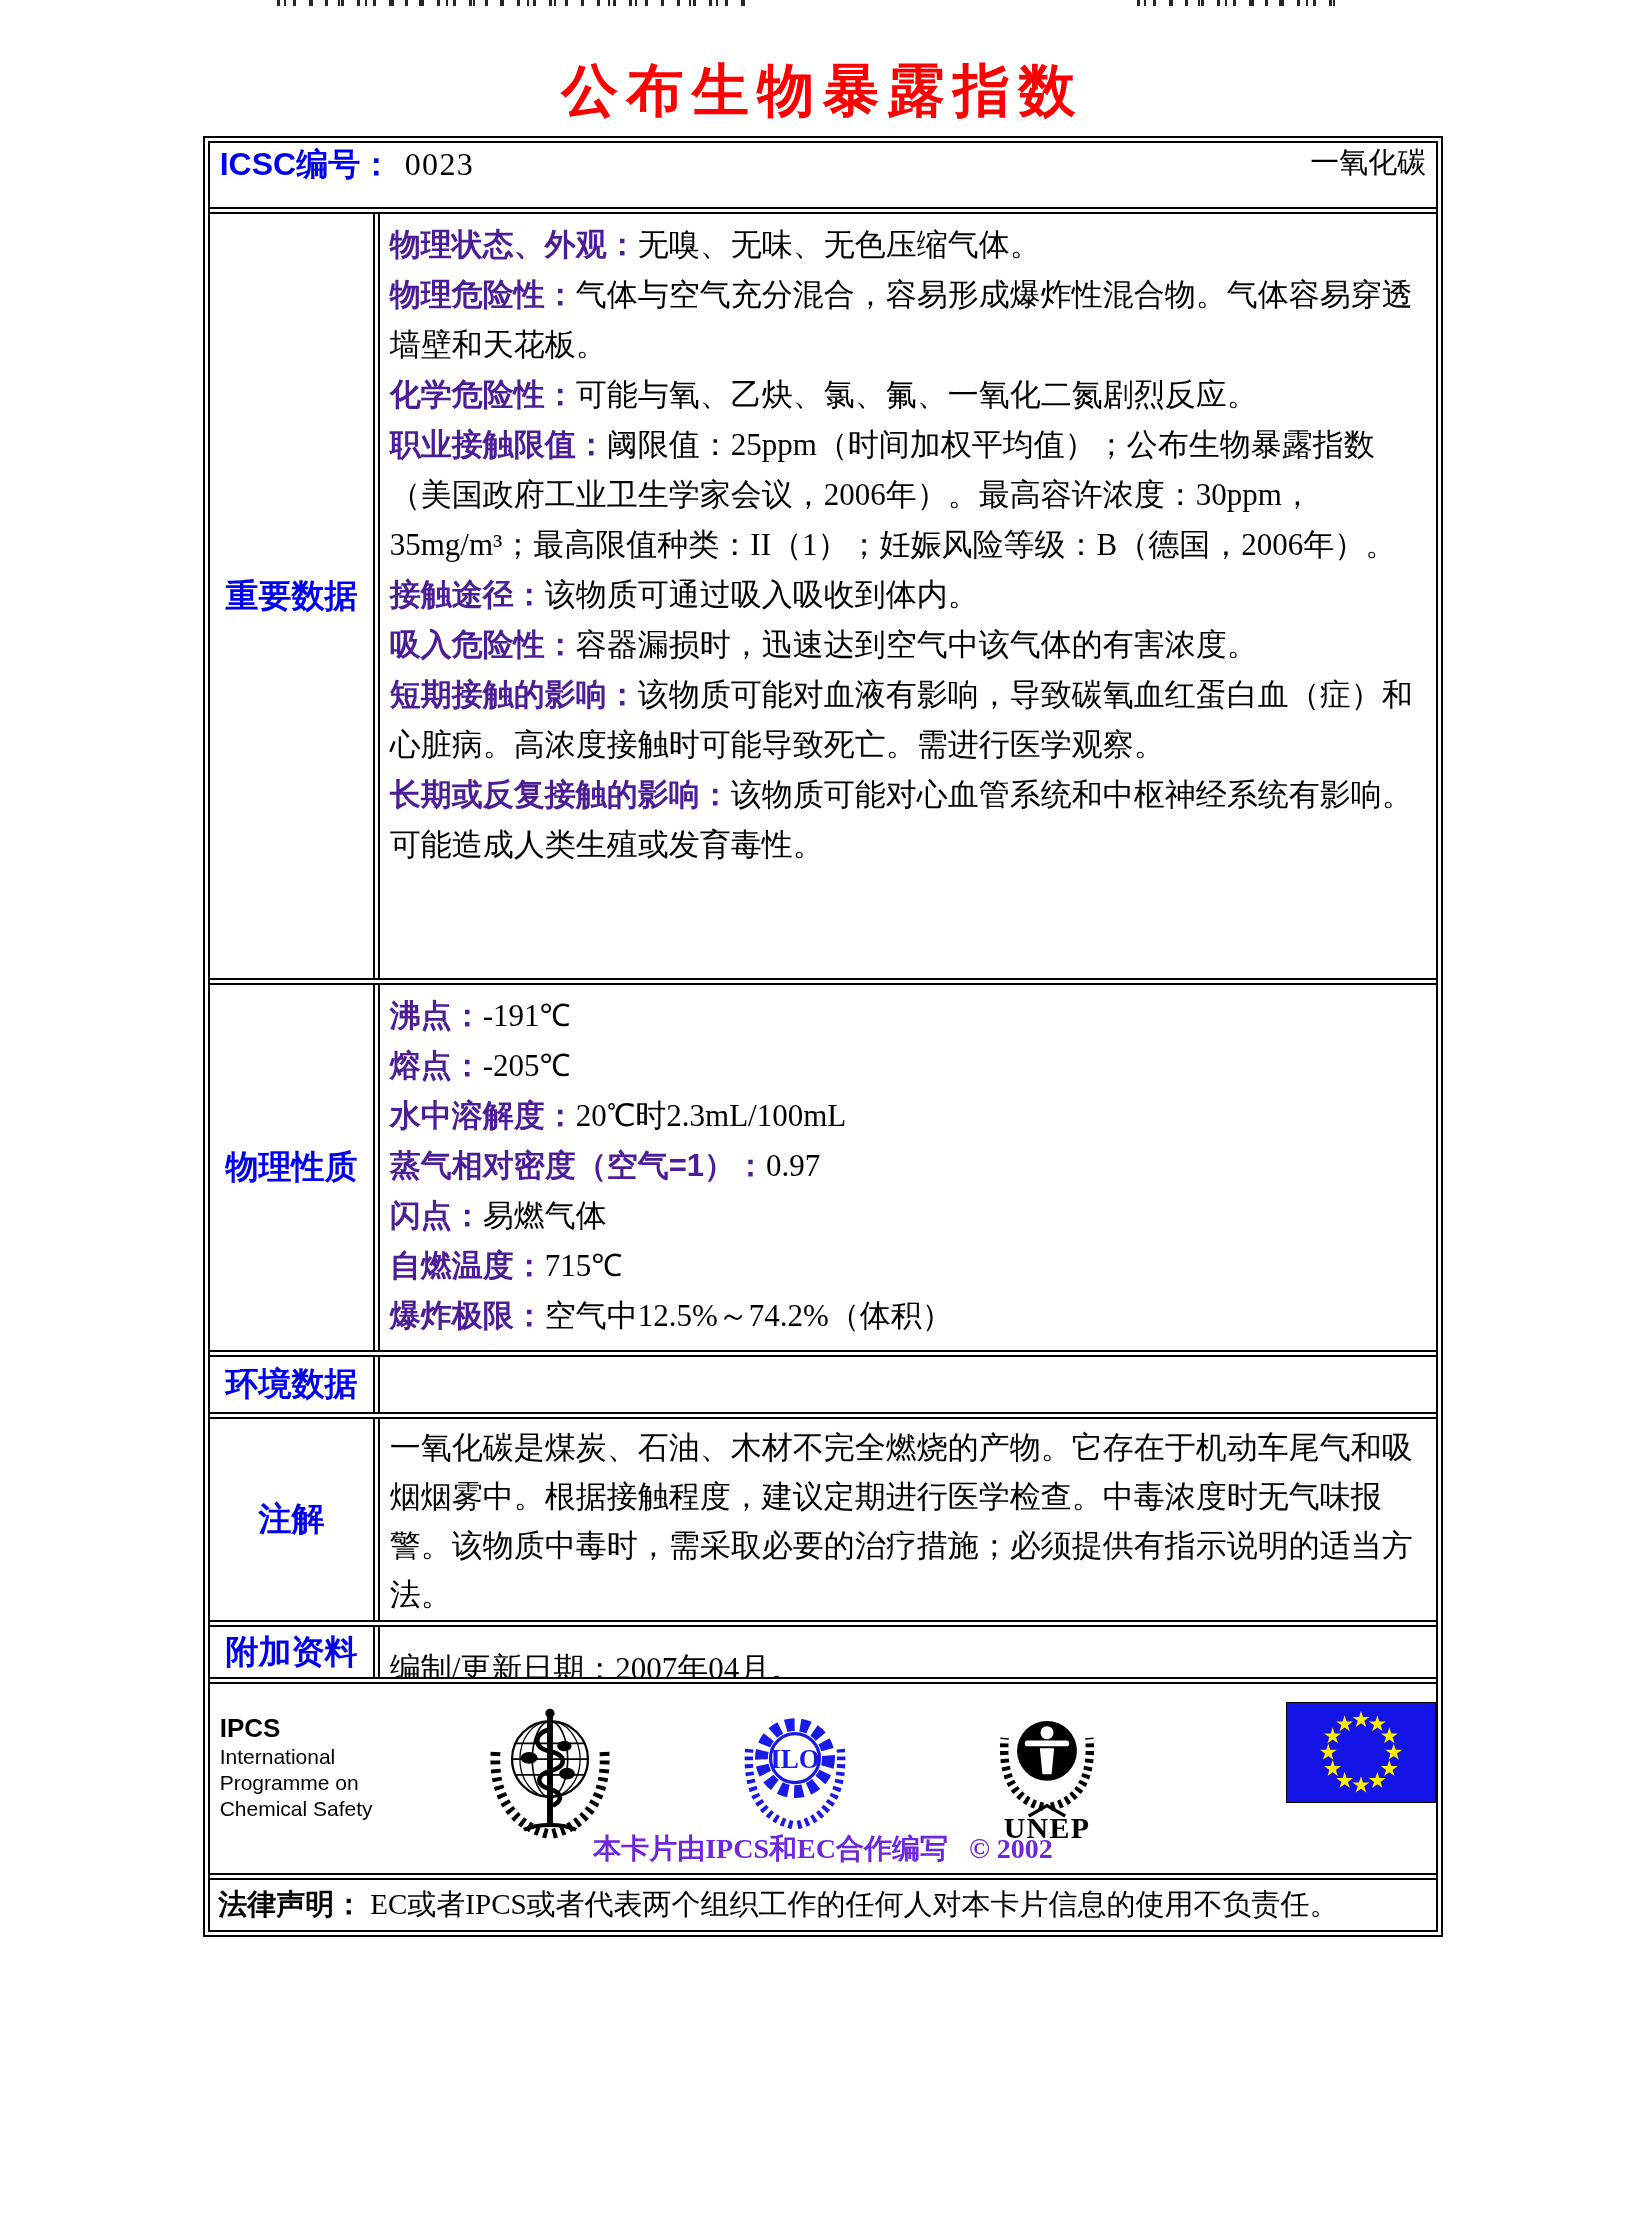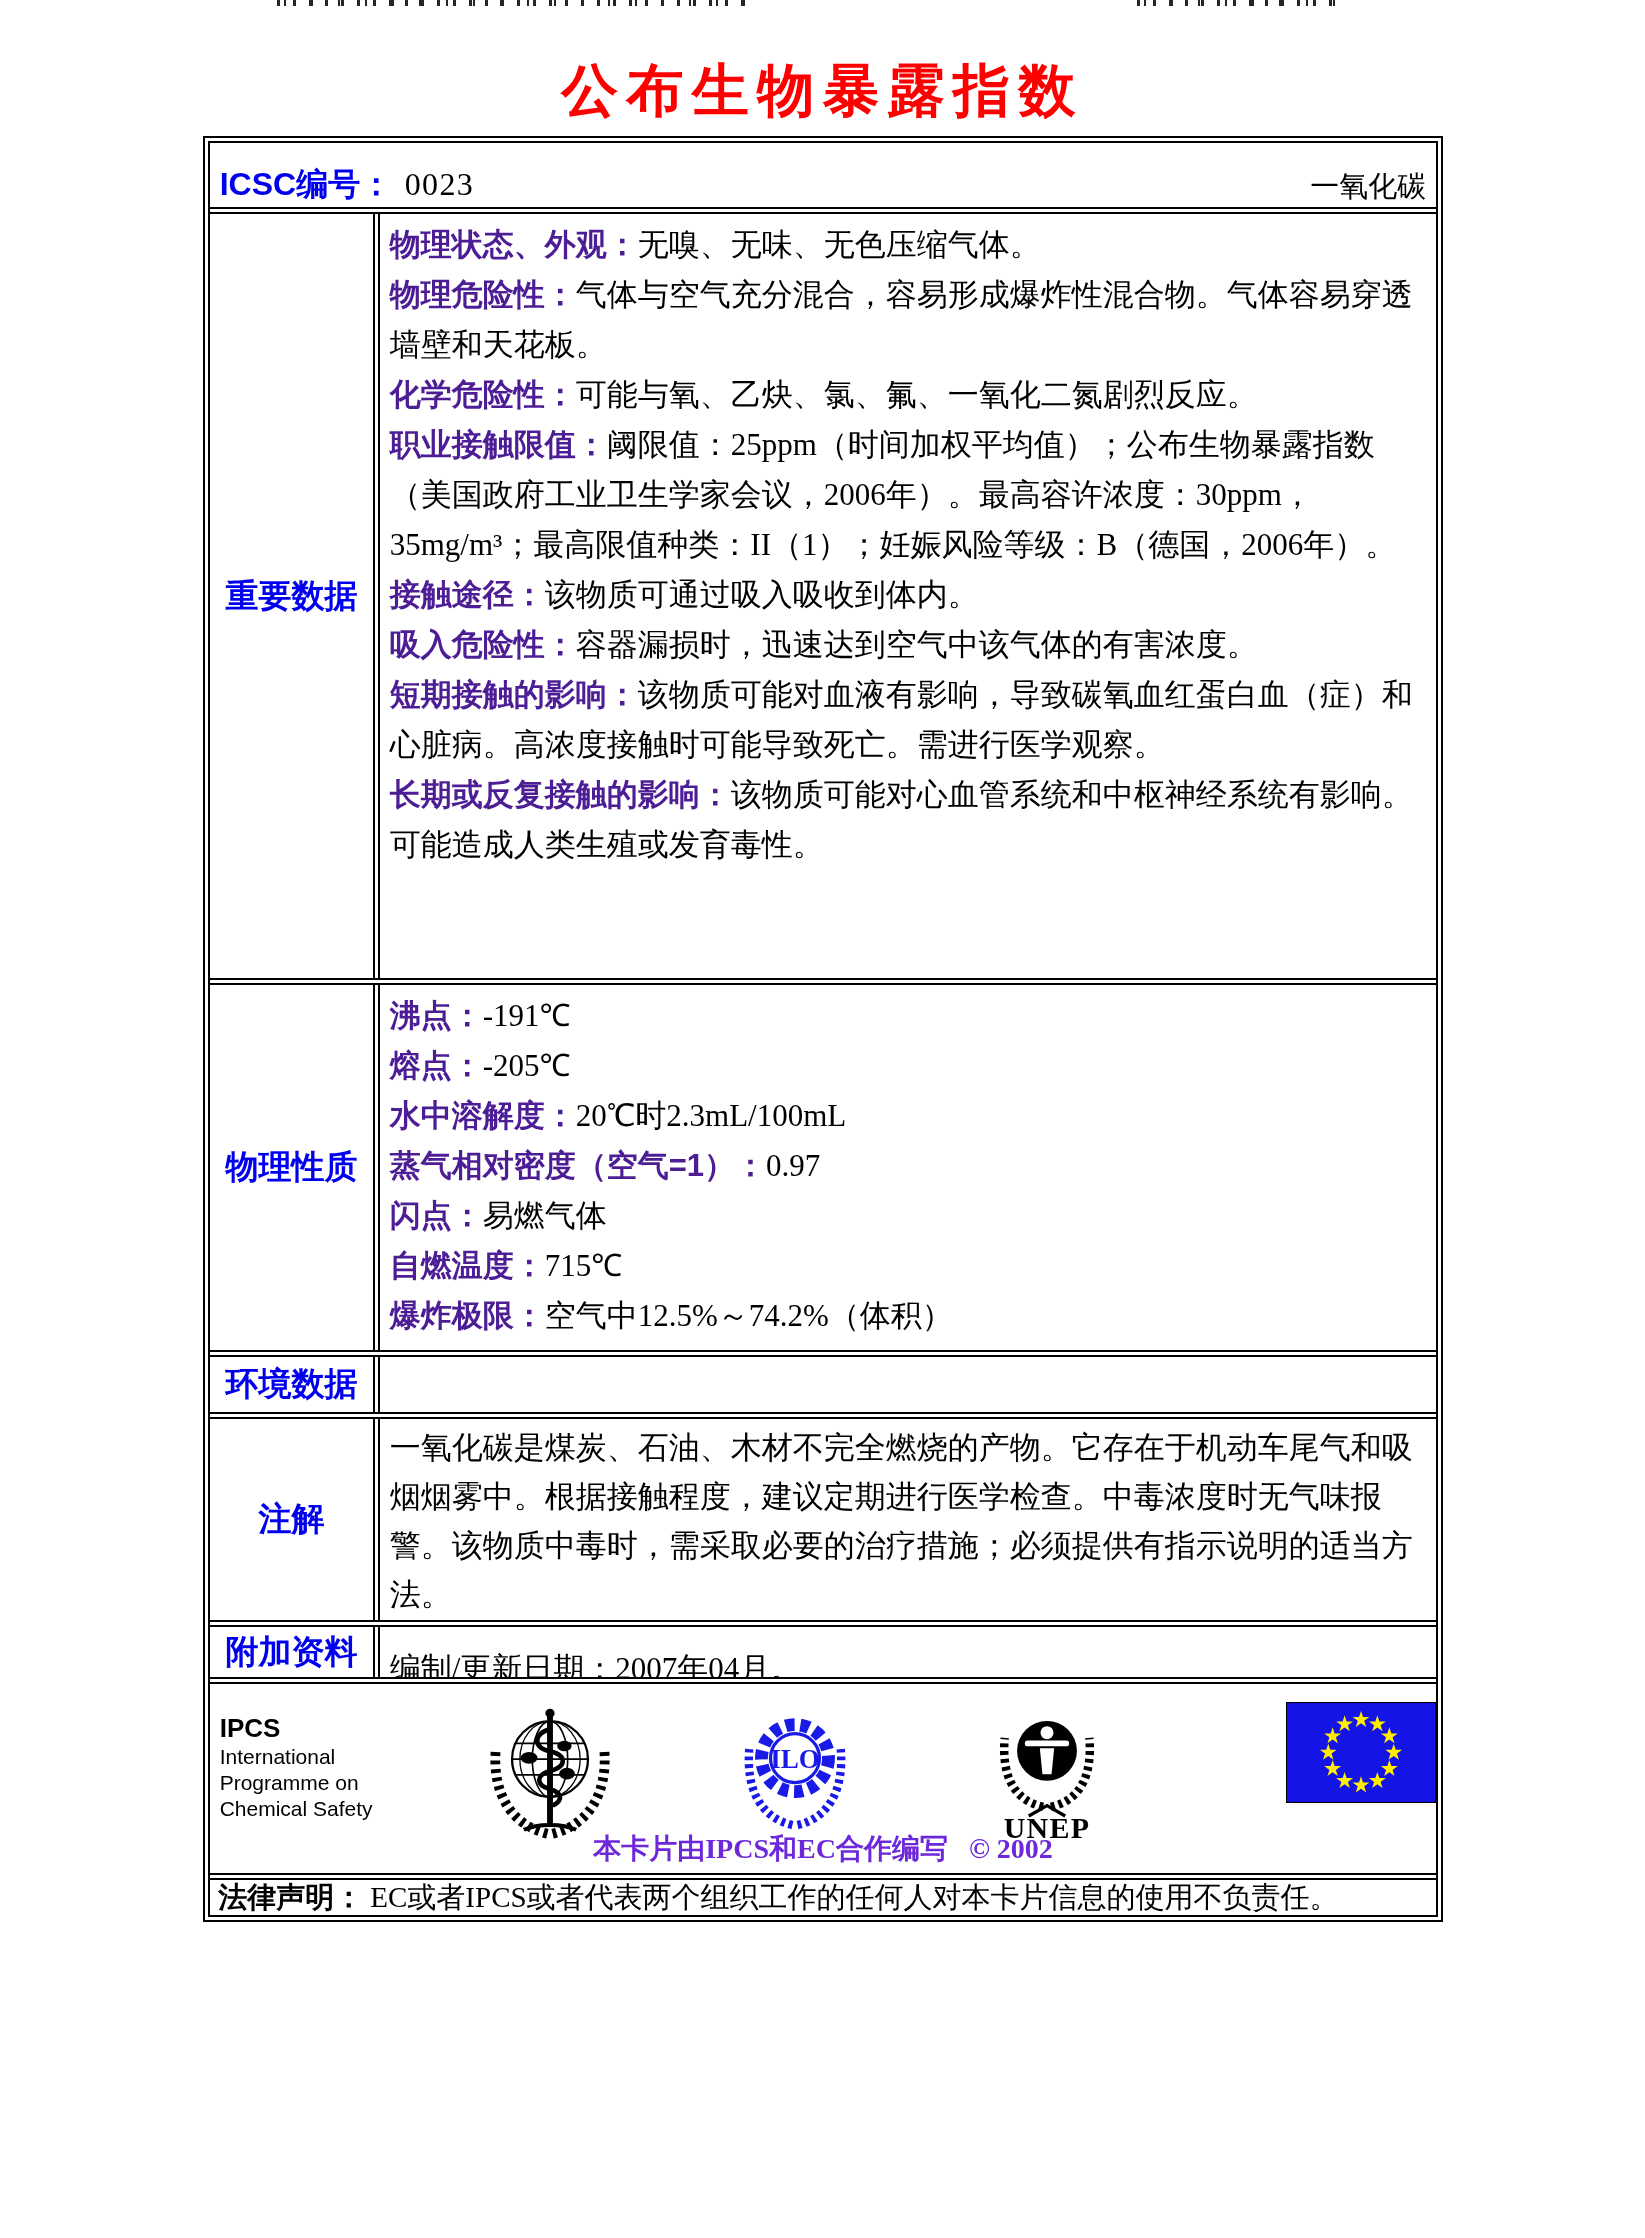--- a/index.html
+++ b/index.html
@@ -18,21 +18,21 @@
   .title { position:absolute; top:58px; left:0; width:100%; text-align:center;
            font-family:"Liberation Serif", serif; font-weight:900; font-size:57px;
            letter-spacing:8.3px; color:#FF0000; line-height:1.15; white-space:nowrap; }
 
   .card { position:absolute; top:136px; left:203px; width:1240px; box-sizing:border-box;
           border:7px double #000; background:#fff; }
 
   .row { display:flex; box-sizing:border-box; border-bottom:7px double #000; overflow:hidden; }
   .row:last-child { border-bottom:none; }
 
-  .header-row { height:71px; align-items:flex-end; justify-content:space-between; padding:0 9.7px; }
+  .header-row { height:71px; align-items:flex-start; justify-content:space-between; padding:0 9.7px; }
   .icsc-label { color:#0000EE; font-family:"Liberation Sans", sans-serif; font-weight:700; font-size:32px; }
   .icsc-num   { font-size:32px; margin-left:12.5px; letter-spacing:1.4px; }
   .chem-name  { font-size:29px; }
 
   .labelcell { flex:0 0 170px; box-sizing:border-box; border-right:7px double #000;
                display:flex; align-items:center; justify-content:center; text-align:center;
                color:#0000EE; font-family:"Liberation Sans", sans-serif; font-weight:700; font-size:33px; }
 
   .content { flex:1; padding:5.5px 11px 0 9.7px; font-size:31px; line-height:50px; }
   .field { margin:0; }
@@ -53,21 +53,21 @@
   .ipcs-line  { font-size:21px; line-height:26px; }
   .logo { flex:0 0 auto; }
   .logo-who  { margin-left:66px;  }
   .logo-ilo  { margin-left:90px; }
   .logo-unep { margin-left:104px; }
   .logo-eu   { margin-left:149px; margin-bottom:28px; }
   .caption { position:absolute; left:0; right:0; bottom:5.5px; text-align:center;
              color:#6d28d9; font-family:"Liberation Serif", serif; font-weight:700; font-size:28px; }
   .caption .copy { margin-left:21px; font-weight:700; }
 
-  .r-legal { height:35px; align-items:center; padding:0 8.3px; font-size:29px; }
+  .r-legal { height:50px; align-items:center; padding:0 8.3px; font-size:29px; }
   .legal-label { font-family:"Liberation Sans", sans-serif; font-weight:700; margin-right:7px; white-space:nowrap; }
 </style>
 </head>
 <body>
 
 <div class="page">
 
   <div class="frag frag-left"></div>
   <div class="frag frag-right"></div>
 

